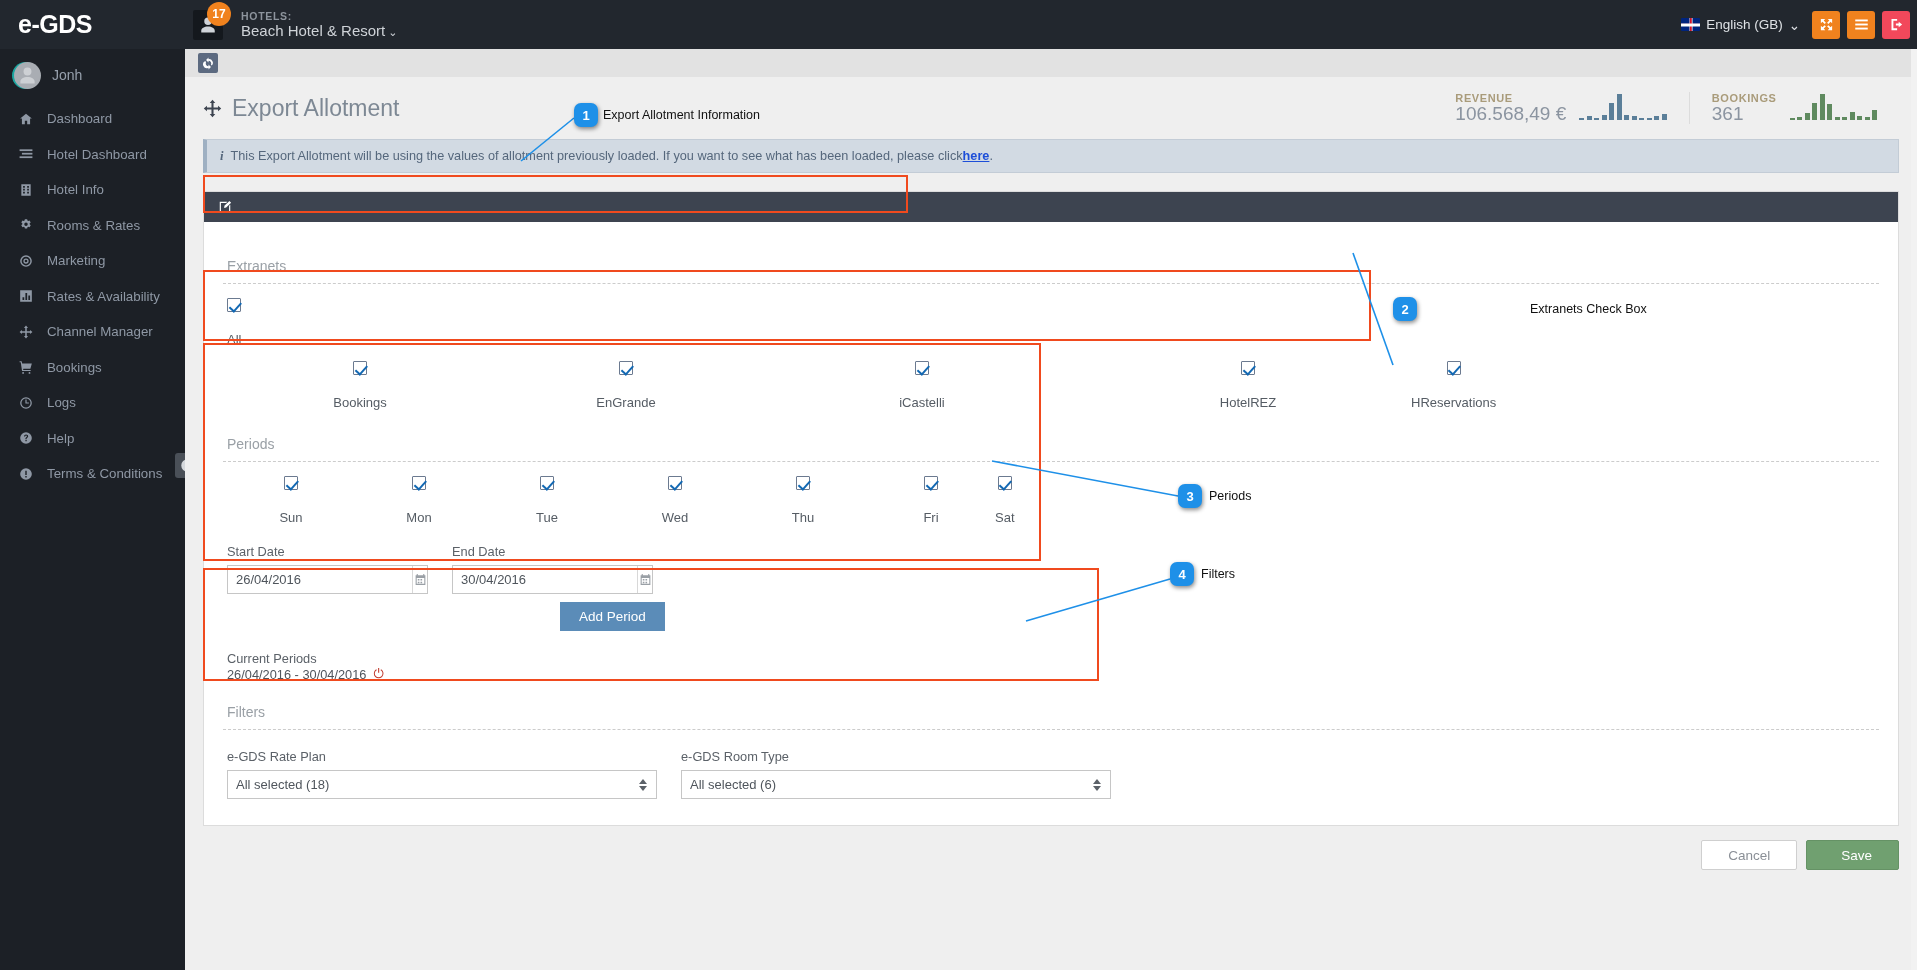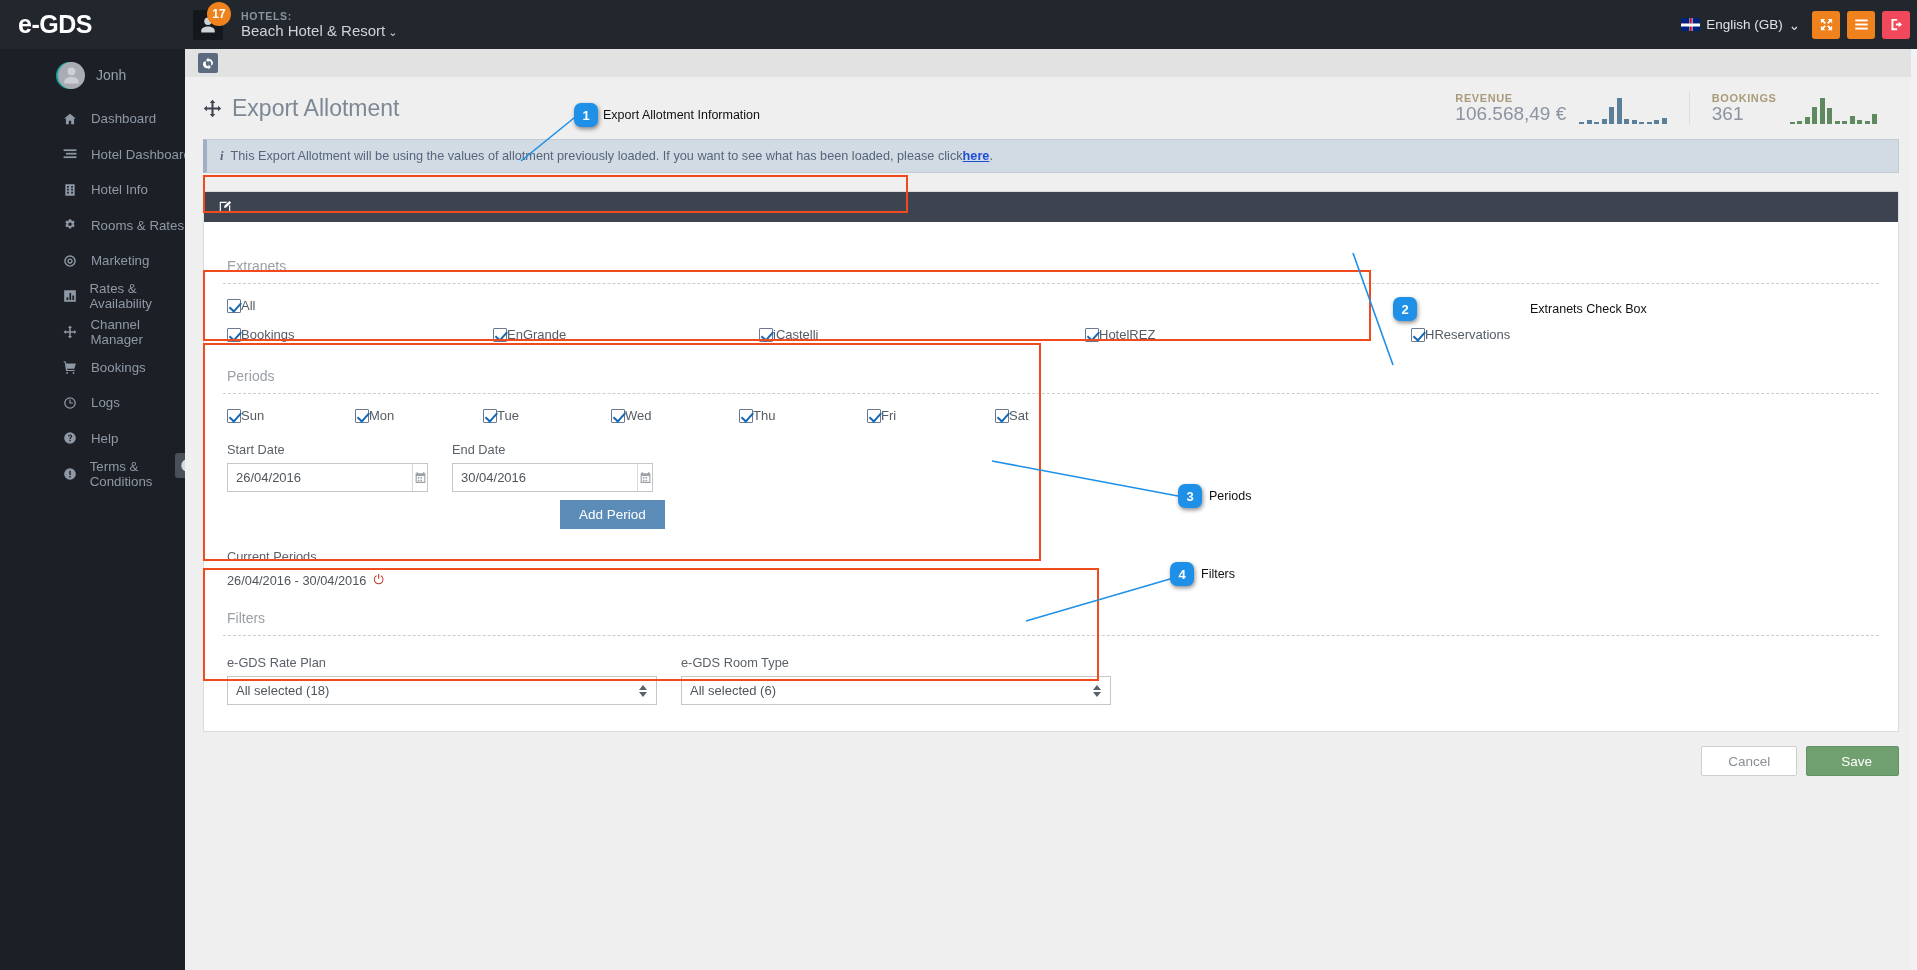--- a/index.html
+++ b/index.html
@@ -82,21 +82,20 @@
   }
   .sq-orange { background: #f0821e; }
   .sq-red { background: #f2485b; }
   .sq-btn svg { width: 15px; height: 15px; fill: #fff; }
 
   
   .sidebar {
     position: absolute; left: 0; top: 49px;
     width: 209px; height: 921px;
     background: #1c2026;
-    padding-left: 44px;
   }
   .profile {
     height: 52px; display: flex; align-items: center; padding-left: 14px;
   }
   .avatar {
     width: 27px; height: 27px; border-radius: 50%;
     background: #a9adb3; position: relative; overflow: hidden;
     box-shadow: -2px 0 0 0 #1aa6a0;
   }
   .avatar svg { position: absolute; left: 4px; top: 4px; width: 19px; height: 19px; fill: #cdd0d4; }
@@ -138,21 +137,21 @@
   .page-head {
     height: 62px; display: flex; align-items: center; padding: 0 18px;
     position: relative;
   }
   .page-title {
     display: flex; align-items: center; gap: 10px;
     color: #7d8894; font-size: 23px; font-weight: normal;
   }
   .page-title svg { width: 19px; height: 19px; fill: #3d4450; }
   .stats { margin-left: auto; display: flex; align-items: center; gap: 0; }
-  .stat { display: flex; align-items: flex-end; gap: 13px; padding: 0 22px; }
+  .stat { display: flex; gap: 13px; padding: 0 22px; }
   .stat + .stat { border-left: 1px solid #dcdcdc; }
   .stat-label {
     color: #a99b7a; font-size: 11px; letter-spacing: 0.6px; font-weight: bold;
   }
   .stat-value { color: #8b94a0; font-size: 19px; line-height: 1.1; }
   .spark { display: flex; align-items: flex-end; gap: 2.5px; height: 28px; }
   .spark span { width: 5px; display: block; }
 
   
   .alert-wrap { padding: 0 18px; }
@@ -178,22 +177,22 @@
   .panel-body { padding: 30px 16px 16px 16px; }
 
   .fieldset { position: relative; margin-bottom: 6px; }
   .legend {
     color: #9aa0a6; font-size: 14px; padding: 6px 0 9px 7px;
   }
   .legend-rule { border-top: 1px dashed #cccccc; margin: 0 3px 0 3px; }
 
   .chk-row { display: flex; align-items: center; padding: 14px 0 0 0; }
   .chk {
-    display: flex; align-items: center; gap: 0;
-    color: #555c64; font-size: 13px;
+    display: flex; align-items: center; gap: 20px;
+    color: #555c64; font-size: 13px; flex-direction: column;
   }
   .box {
     width: 14px; height: 14px; border: 1px solid #6b7a90; background: #fff;
     position: relative; display: inline-block; border-radius: 1px; cursor: pointer;
   }
   .box:after {
     content: ''; position: absolute; left: 3.5px; top: 0.5px;
     width: 5px; height: 9.5px; border: solid #1268b3;
     border-width: 0 2.3px 2.3px 0; transform: rotate(42deg);
   }
@@ -617,21 +616,21 @@
               </div>
             </div>
           </div>
 
           <div style="display:flex; justify-content:flex-start; padding:8px 0 0 340px;">
             <button class="btn-add">Add Period</button>
           </div>
 
           <div style="padding:20px 0 0 7px;">
             <div class="cur-per-title">Current Periods</div>
-            <div class="cur-per-row" style="margin-top:8px;text-align:center;">
+            <div class="cur-per-row" style="text-align:center;">
               <span>26/04/2016 - 30/04/2016</span>
               <span class="pwr">⏻</span>
             </div>
           </div>
         </div>
 
         <div class="fieldset" style="padding-bottom:4px;">
           <div class="legend">Filters</div>
           <div class="legend-rule"></div>
           <div style="display:flex; gap:24px; padding:19px 0 0 7px;">

